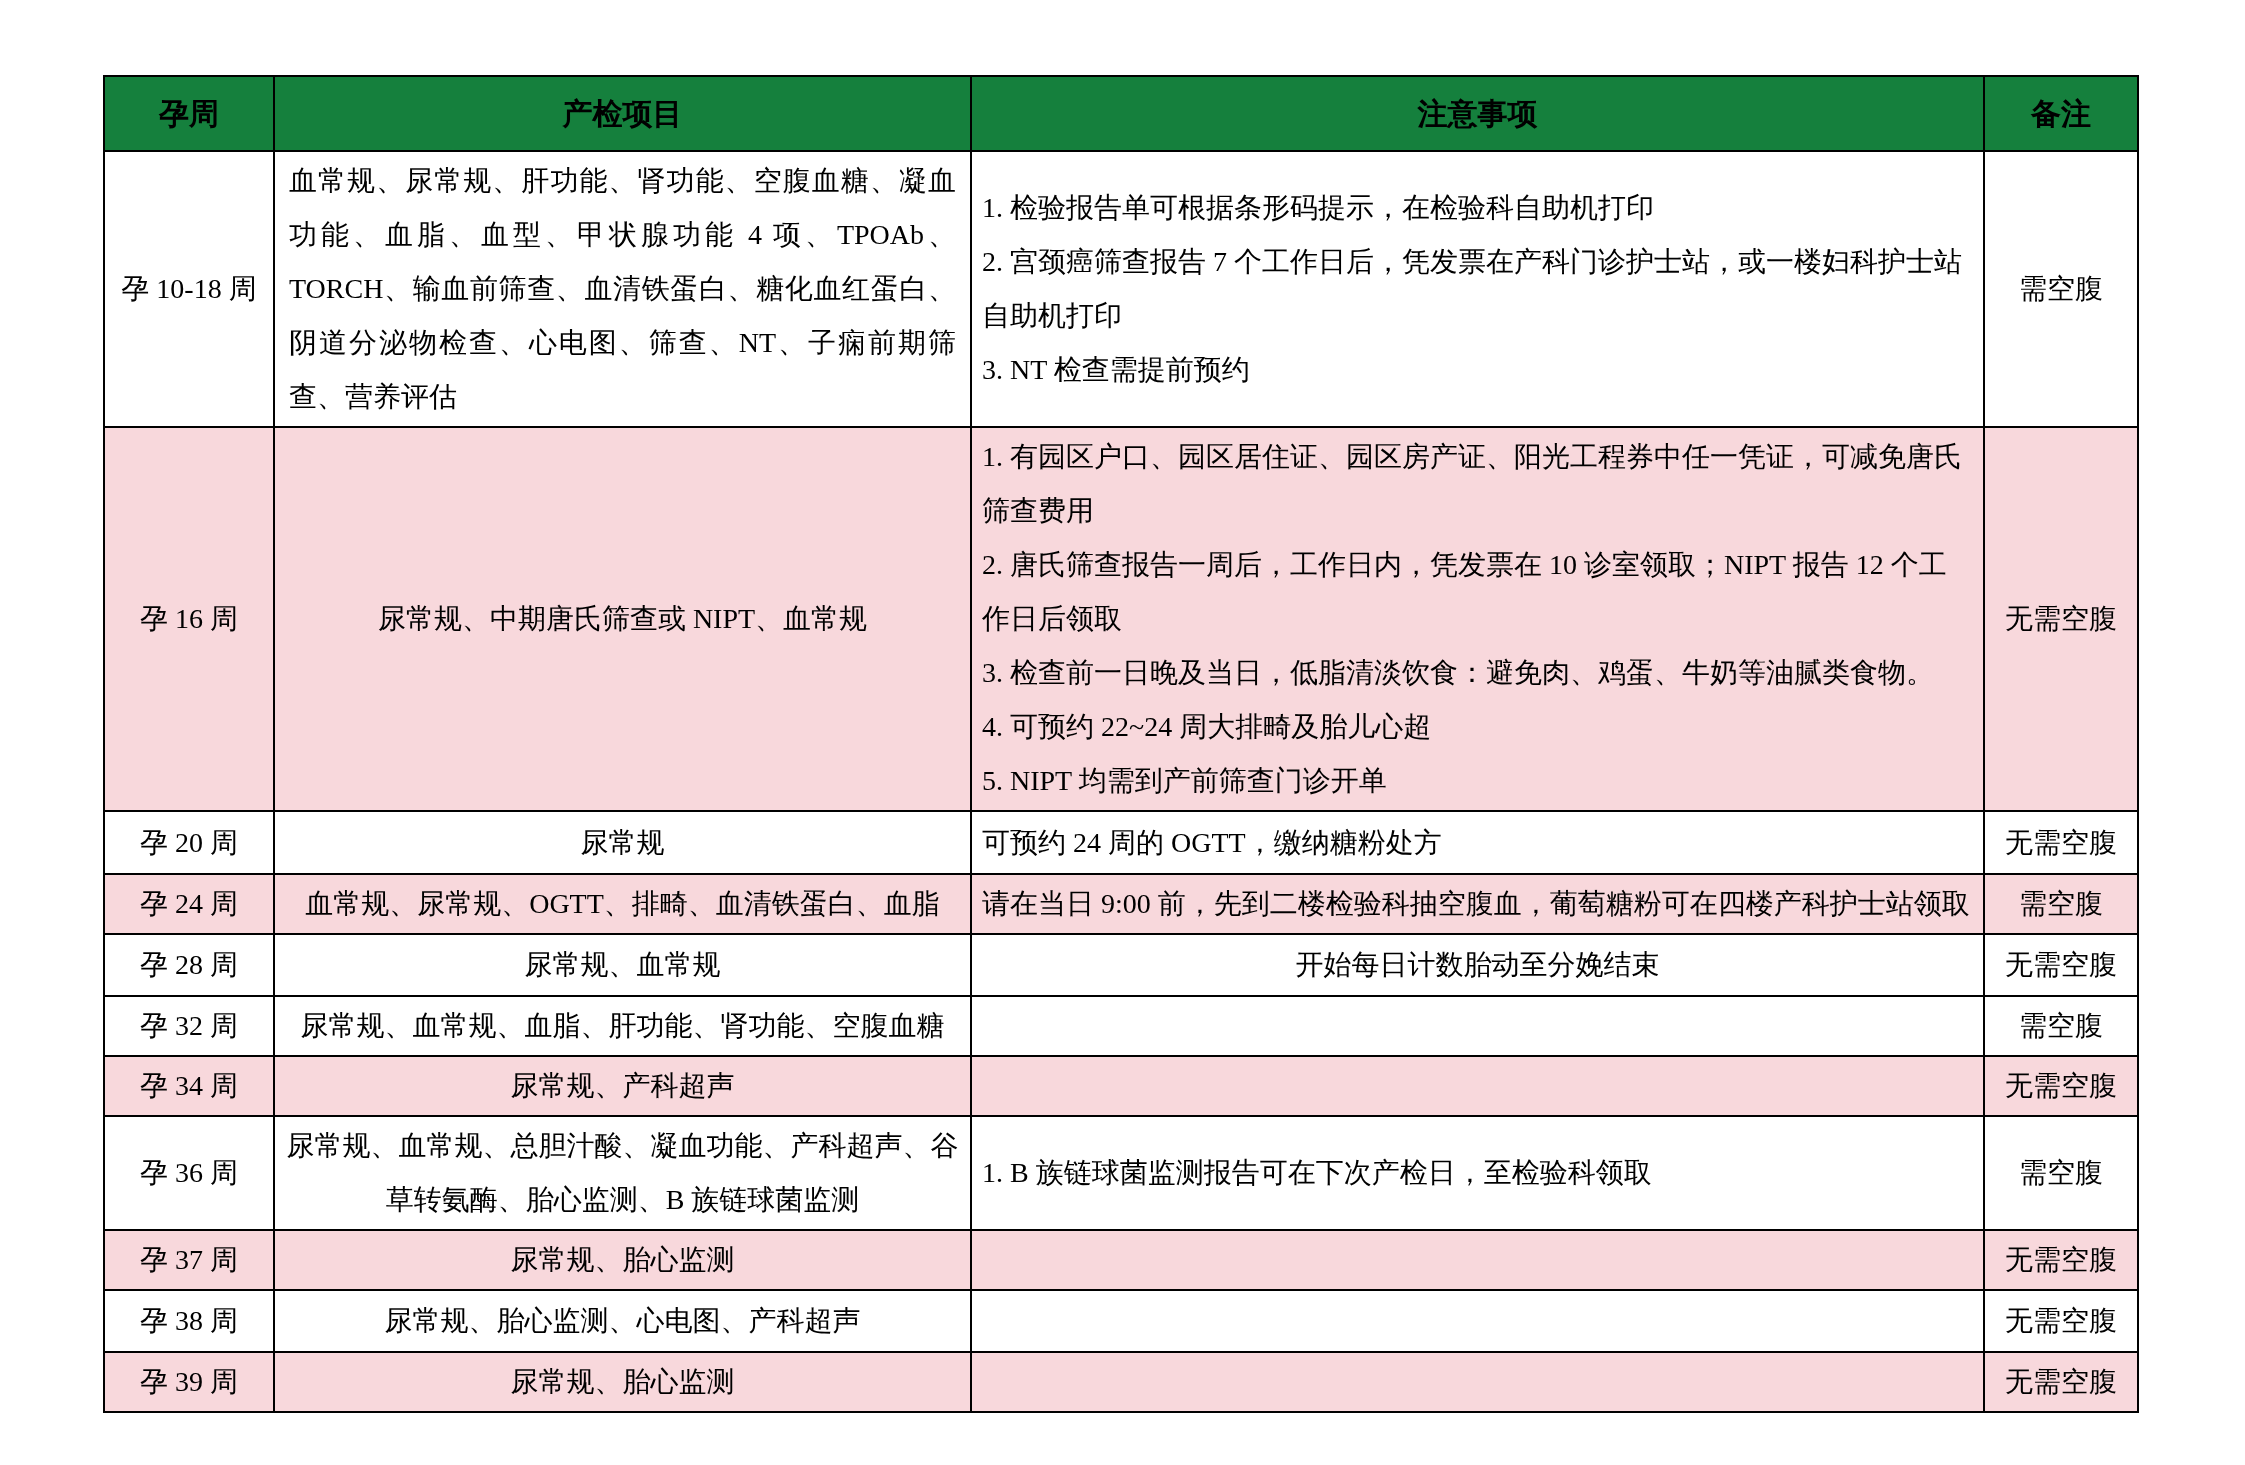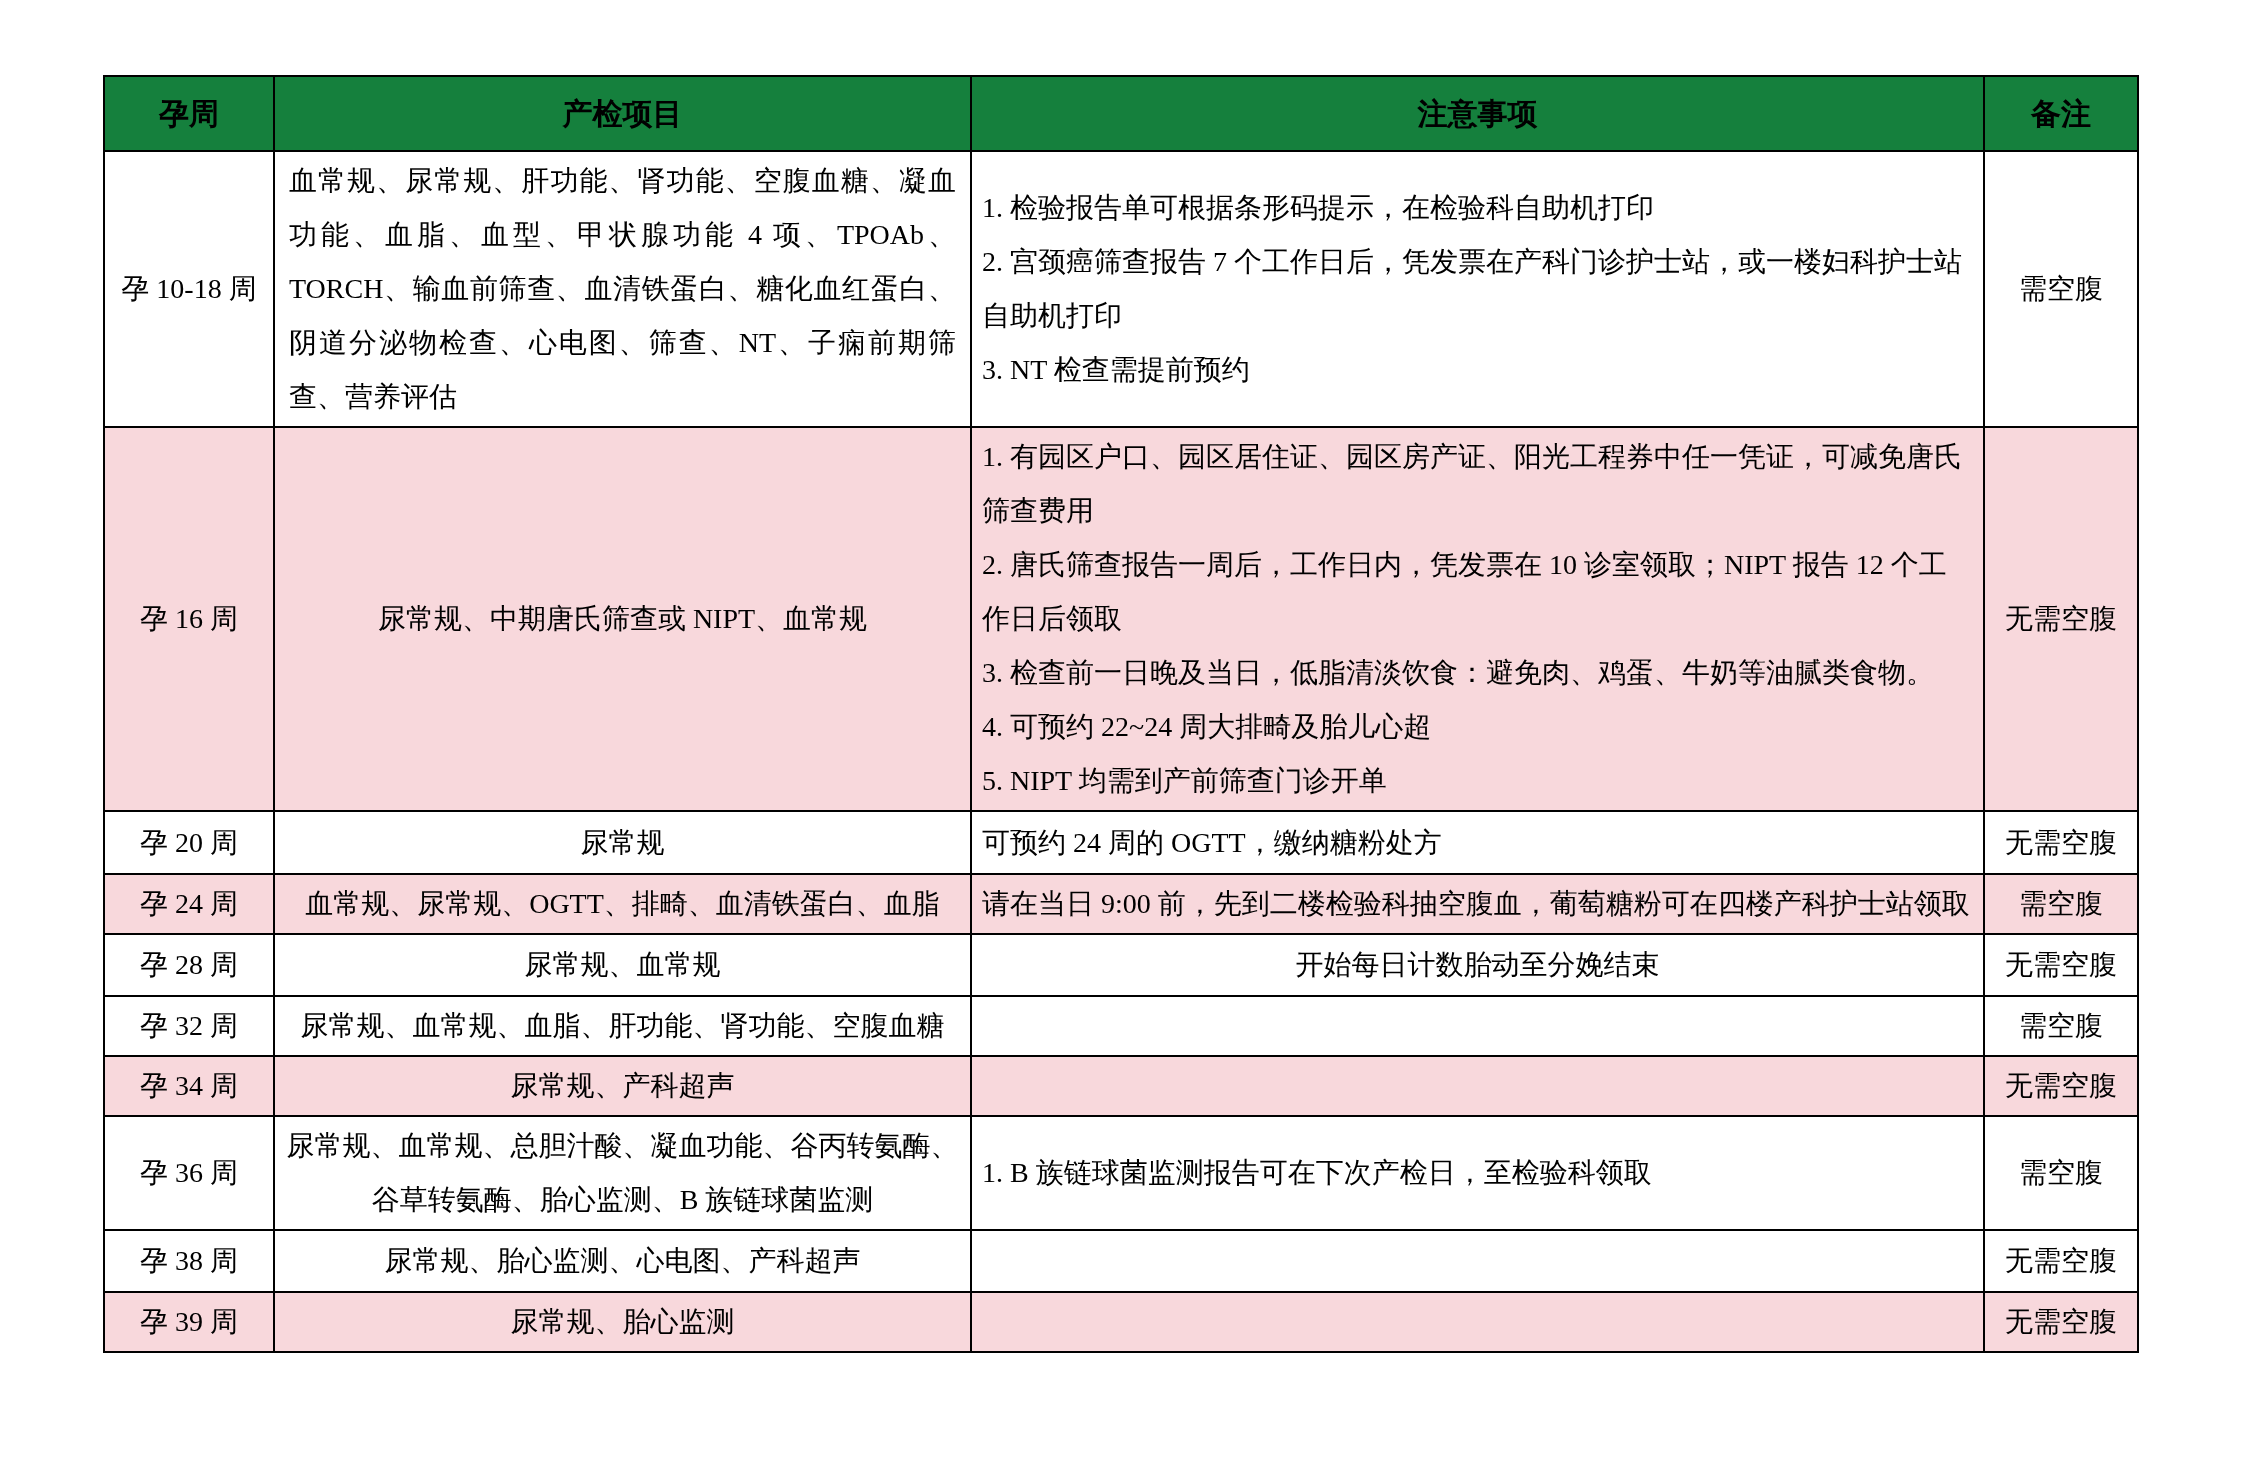--- a/index.html
+++ b/index.html
@@ -123,25 +123,31 @@
       <td class="remark-cell">需空腹</td>
     </tr>
     <tr class="shaded" style="height:58px">
       <td class="week-cell">孕 34 周</td>
       <td class="items-cell">尿常规、产科超声</td>
       <td class="notes-cell"></td>
       <td class="remark-cell">无需空腹</td>
     </tr>
     <tr style="height:113px">
       <td class="week-cell">孕 36 周</td>
-      <td class="items-cell">尿常规、血常规、总胆汁酸、凝血功能、谷丙转氨酶、谷草转氨酶、胎心监测、B 族链球菌监测</td>
+      <td class="items-cell">尿常规、血常规、总胆汁酸、凝血功能、产科超声、谷草转氨酶、胎心监测、B 族链球菌监测</td>
       <td class="notes-cell">
         <p>1. B 族链球菌监测报告可在下次产检日，至检验科领取</p>
       </td>
       <td class="remark-cell">需空腹</td>
+    </tr>
+    <tr class="shaded" style="height:55px">
+      <td class="week-cell">孕 37 周</td>
+      <td class="items-cell">尿常规、胎心监测</td>
+      <td class="notes-cell"></td>
+      <td class="remark-cell">无需空腹</td>
     </tr>
     <tr style="height:62px">
       <td class="week-cell">孕 38 周</td>
       <td class="items-cell">尿常规、胎心监测、心电图、产科超声</td>
       <td class="notes-cell"></td>
       <td class="remark-cell">无需空腹</td>
     </tr>
     <tr class="shaded" style="height:55px">
       <td class="week-cell">孕 39 周</td>
       <td class="items-cell">尿常规、胎心监测</td>

